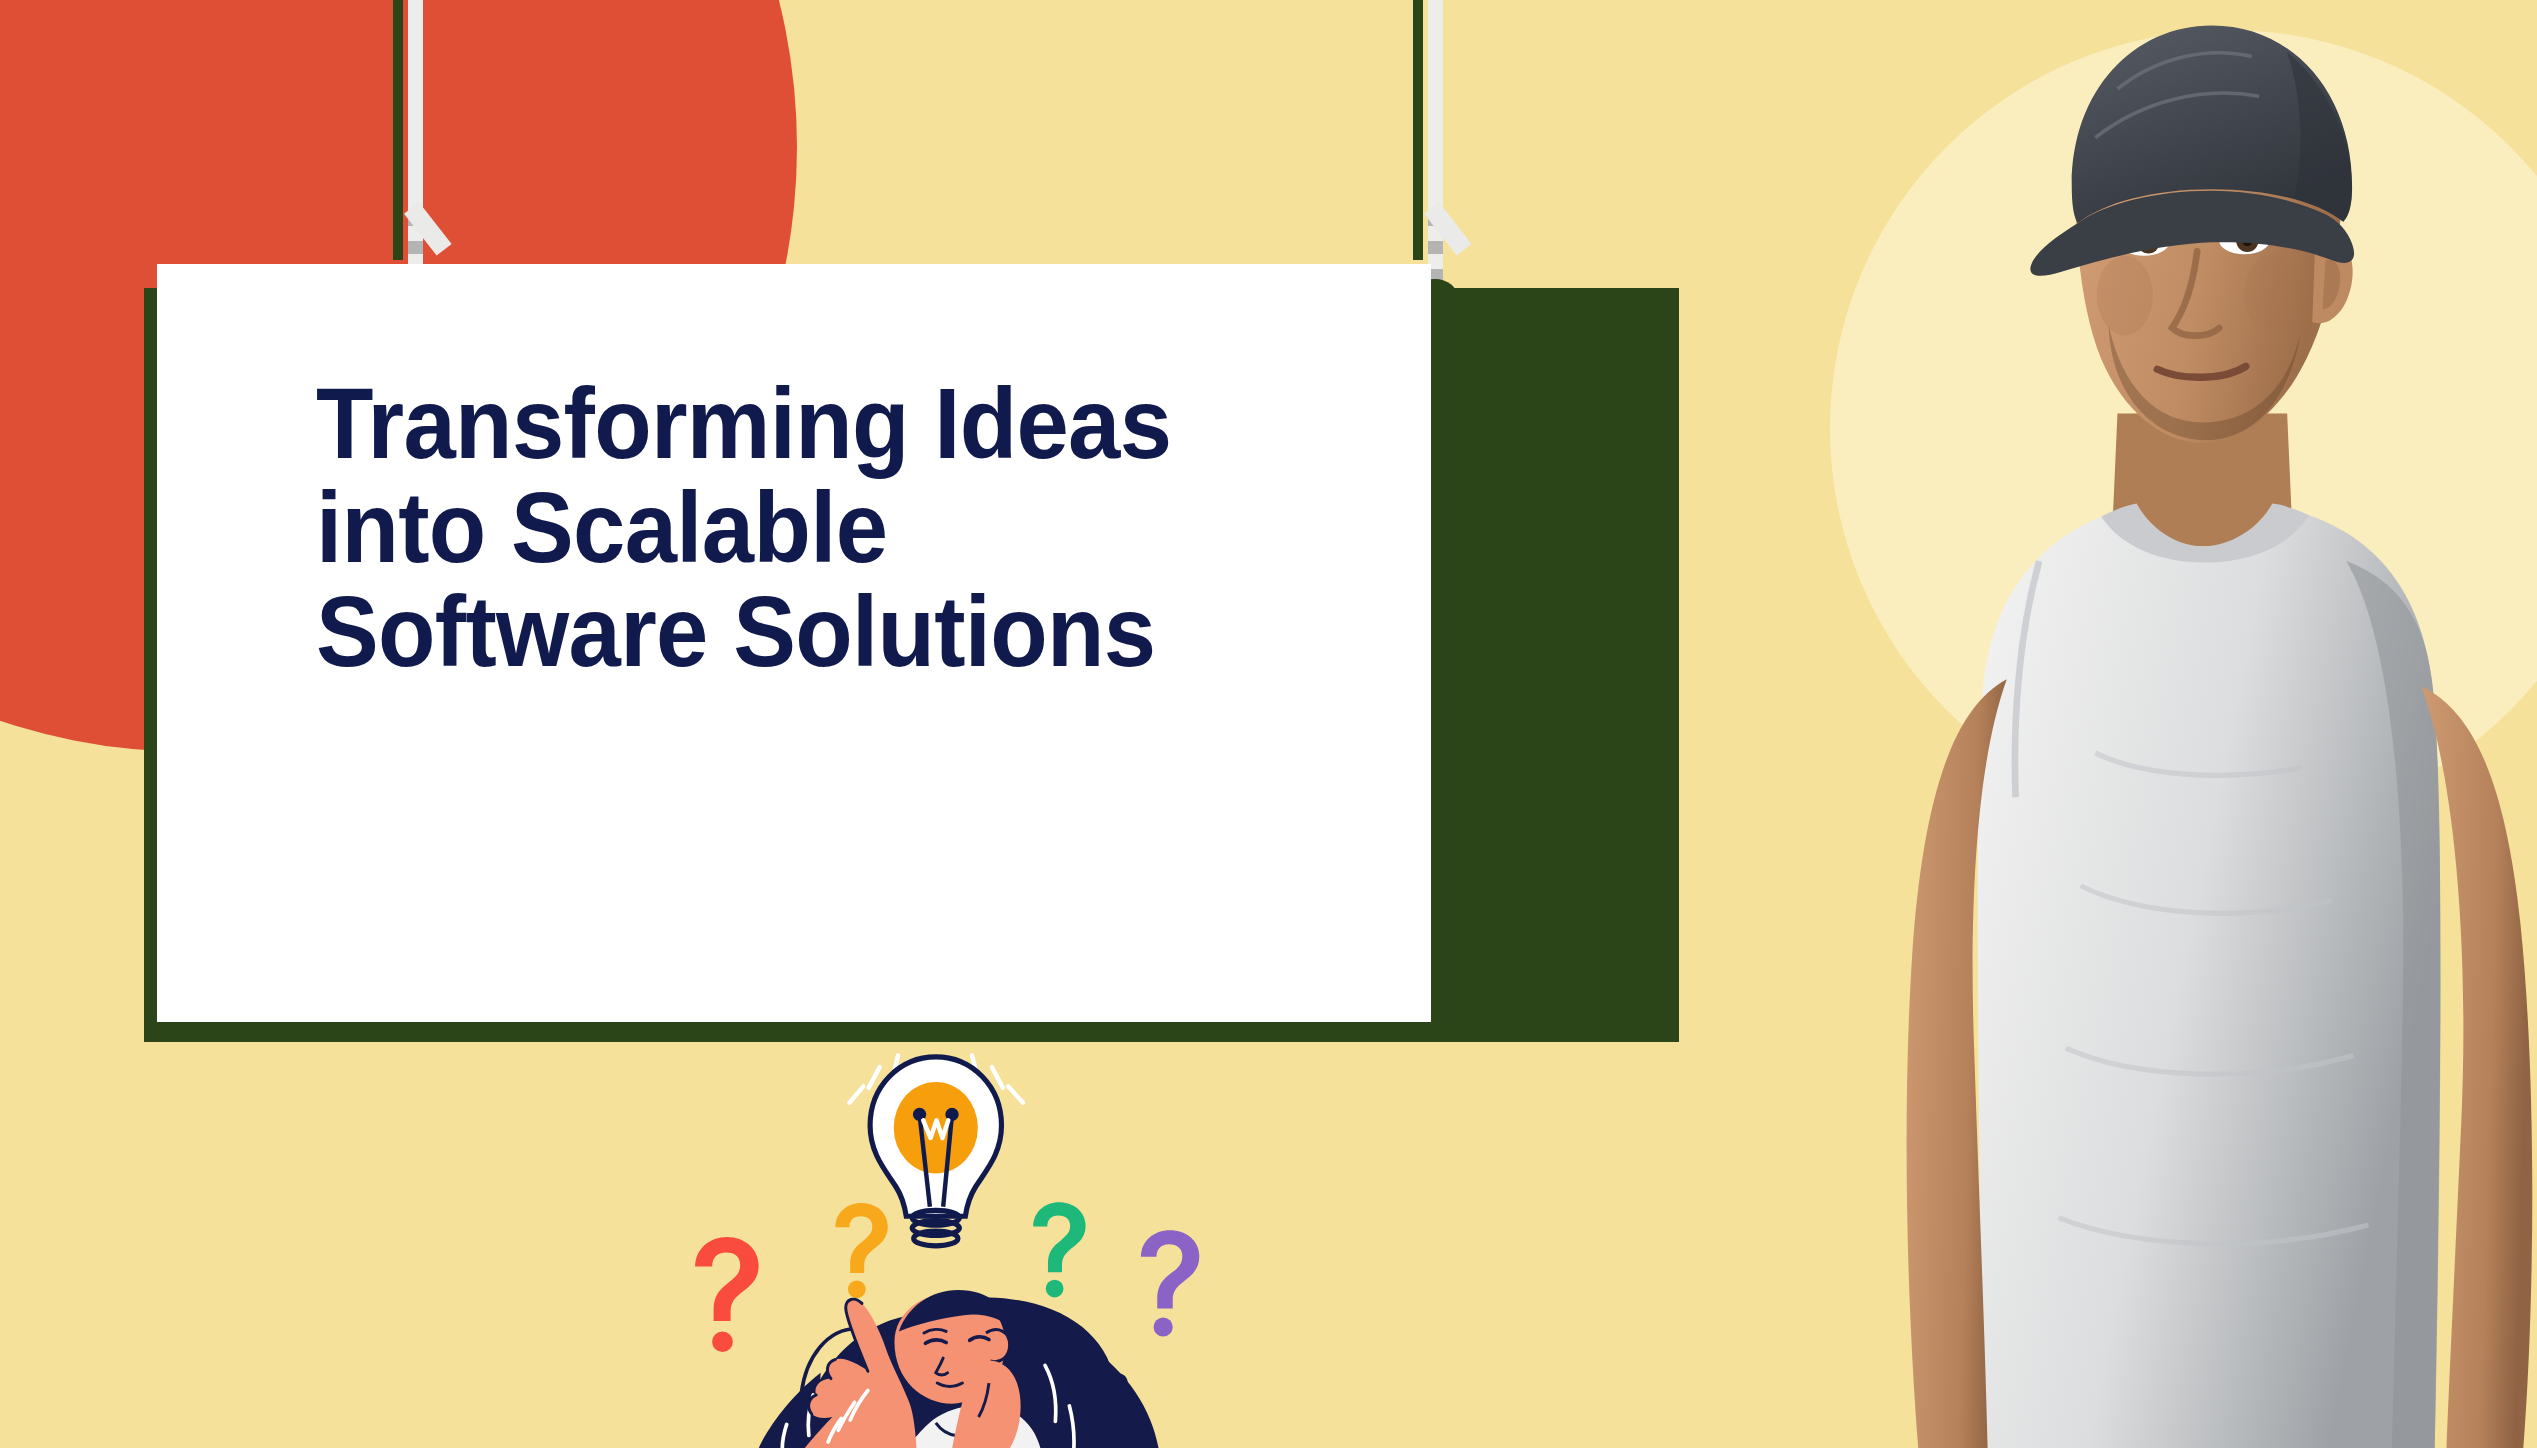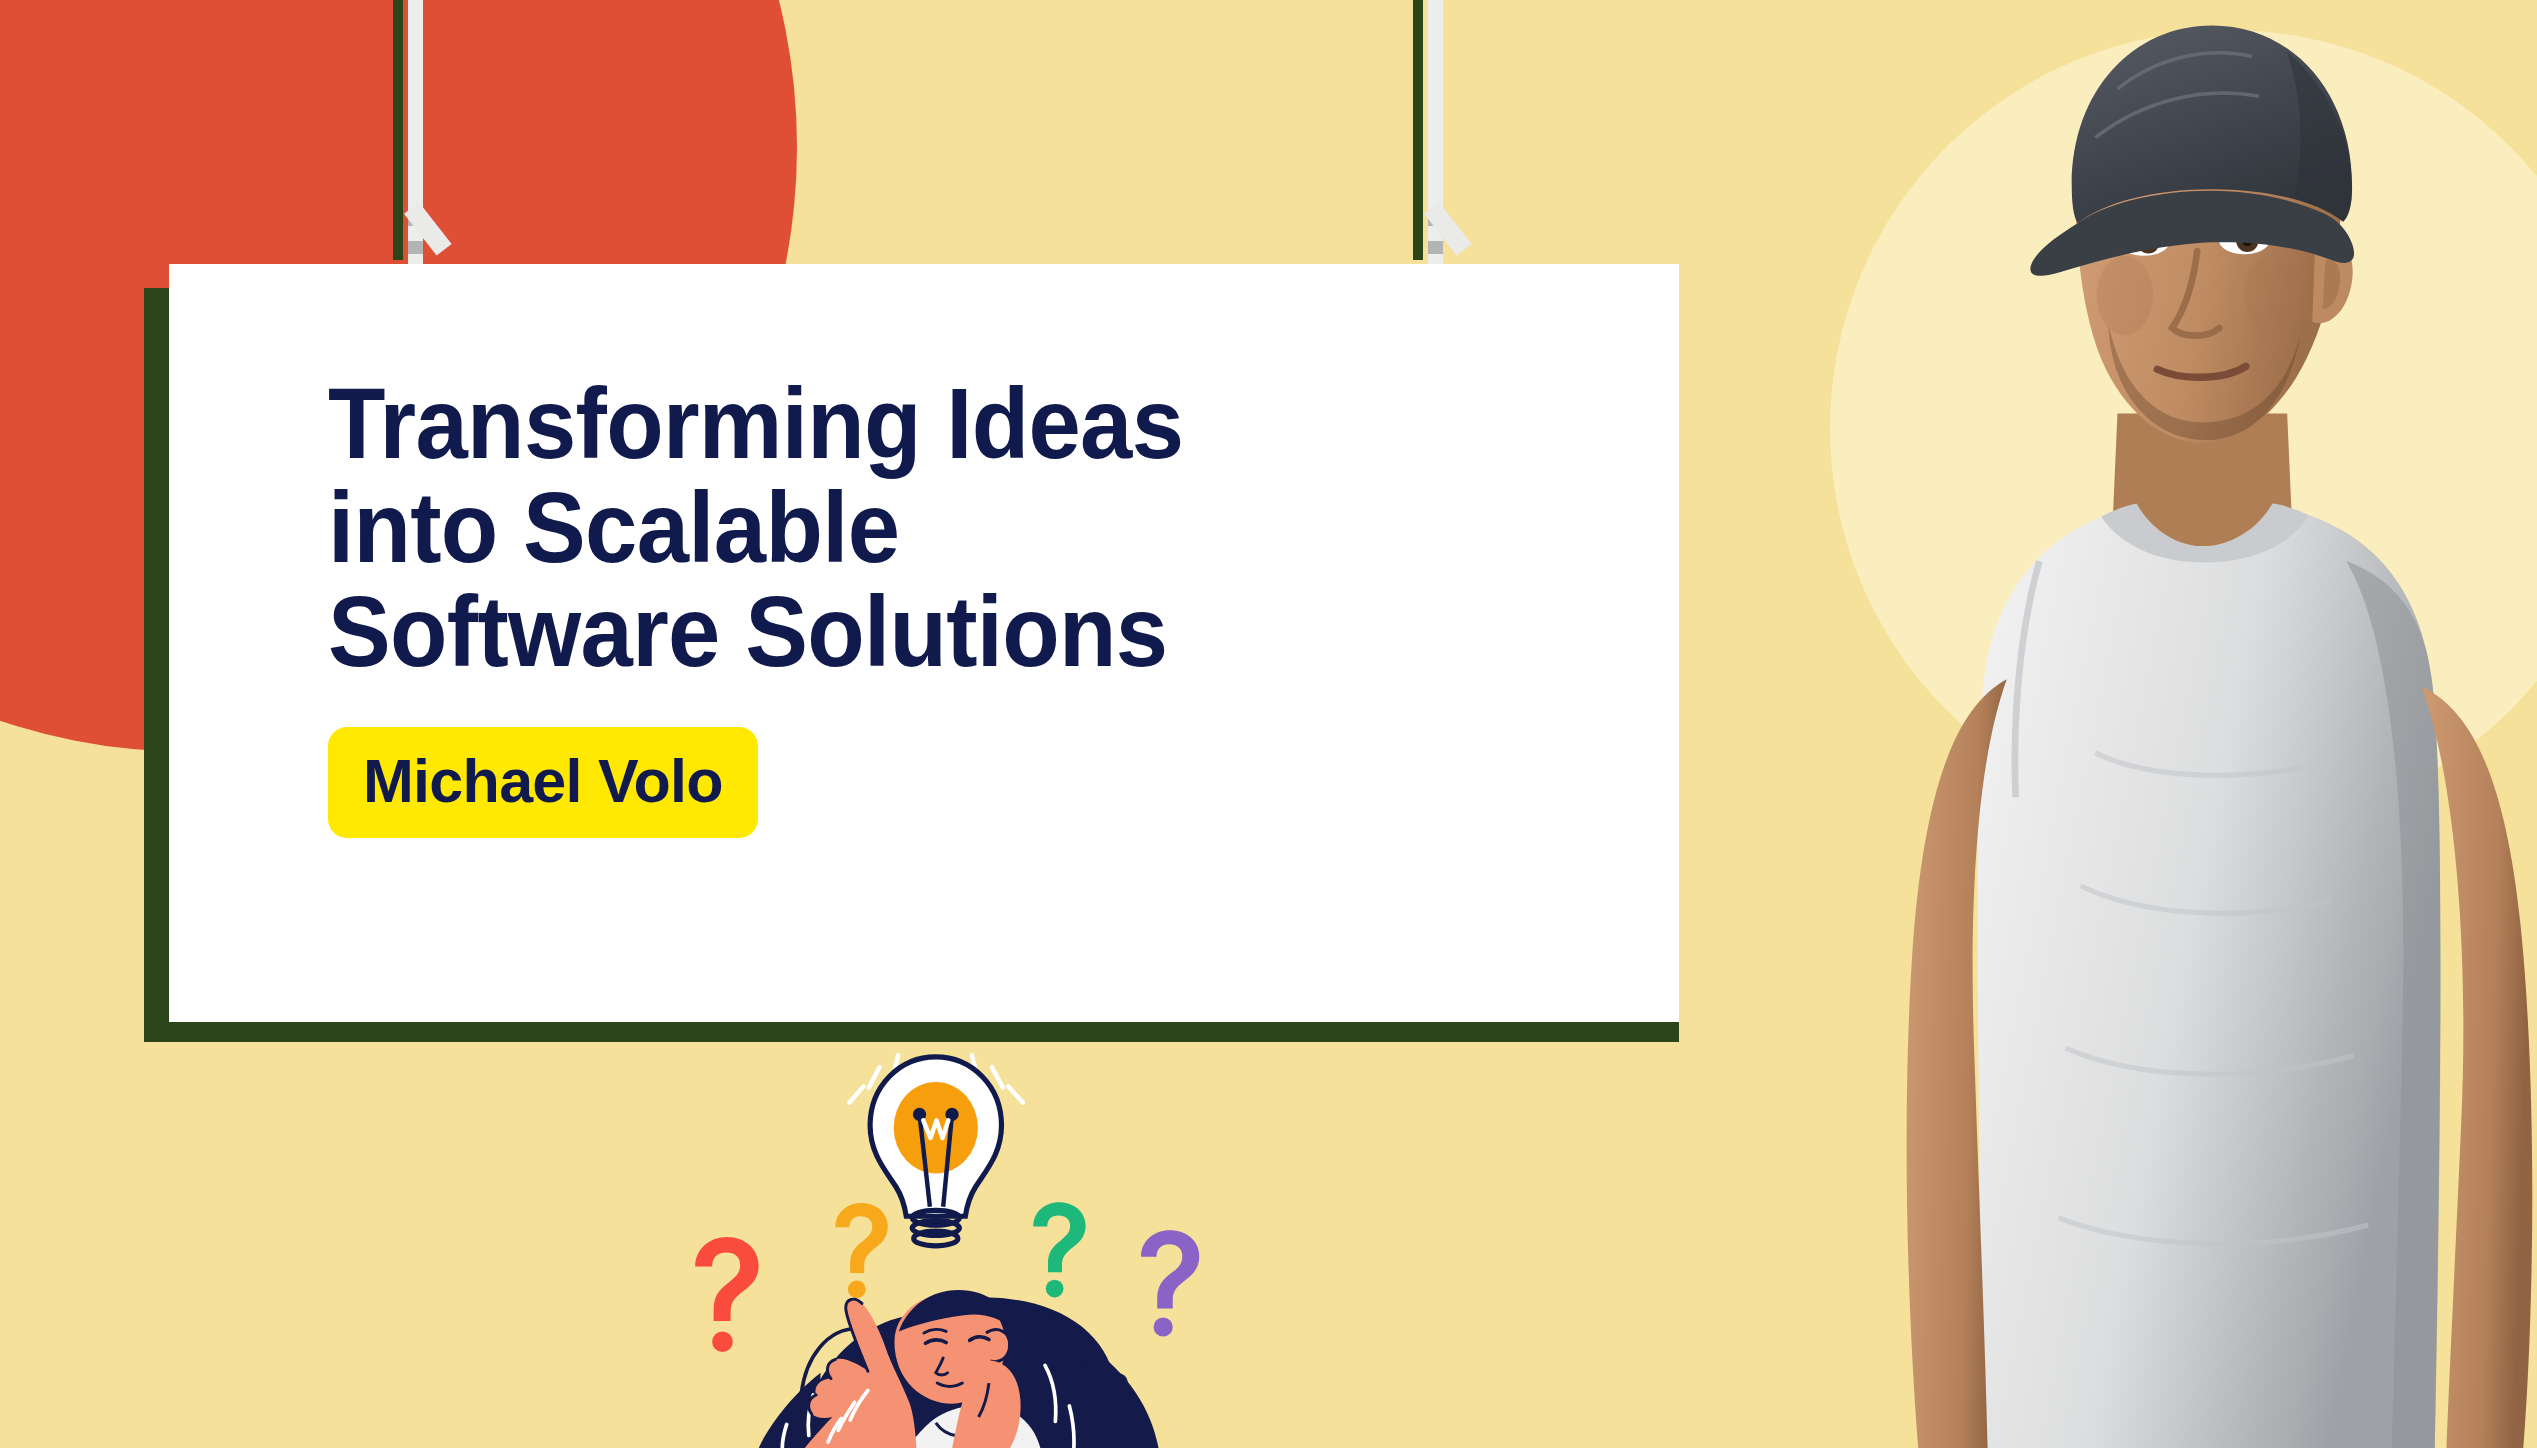--- a/index.html
+++ b/index.html
@@ -65,22 +65,22 @@
 
   
   .card-shadow {
     position:absolute;
     left:144px; top:288px;
     width:1535px; height:754px;
     background:#2B4418;
   }
   .card {
     position:absolute;
-    left:169px; top:264px;
-    width:1510px; height:758px;
+    left:157px; top:264px;
+    width:1274px; height:758px;
     background:#FFFFFF;
   }
   .card-inner {
     position:absolute;
     left:159px; top:107px;
     right:0; bottom:0;
   }
 
   .headline {
     color:#111A4C;
@@ -153,21 +153,20 @@
     <div class="knob" style="left:-0.7px; top:279px;"></div>
   </div>
 
   <div class="card-shadow"></div>
 
   <div class="card">
     <div class="card-inner">
       <div class="headline">Transforming Ideas
 into Scalable
 Software Solutions</div>
-      <div class="name-badge">Michael Volo</div>
     </div>
   </div>
 
   <div class="illustration">
     <svg viewBox="0 0 760 563" xmlns="http://www.w3.org/2000/svg">
 
       <g stroke="#FFFFFF" stroke-width="6" stroke-linecap="round">
         <line x1="322" y1="46" x2="307" y2="74"></line>
         <line x1="347" y1="30" x2="340" y2="60"></line>
         <line x1="300" y1="72" x2="281" y2="94"></line>

